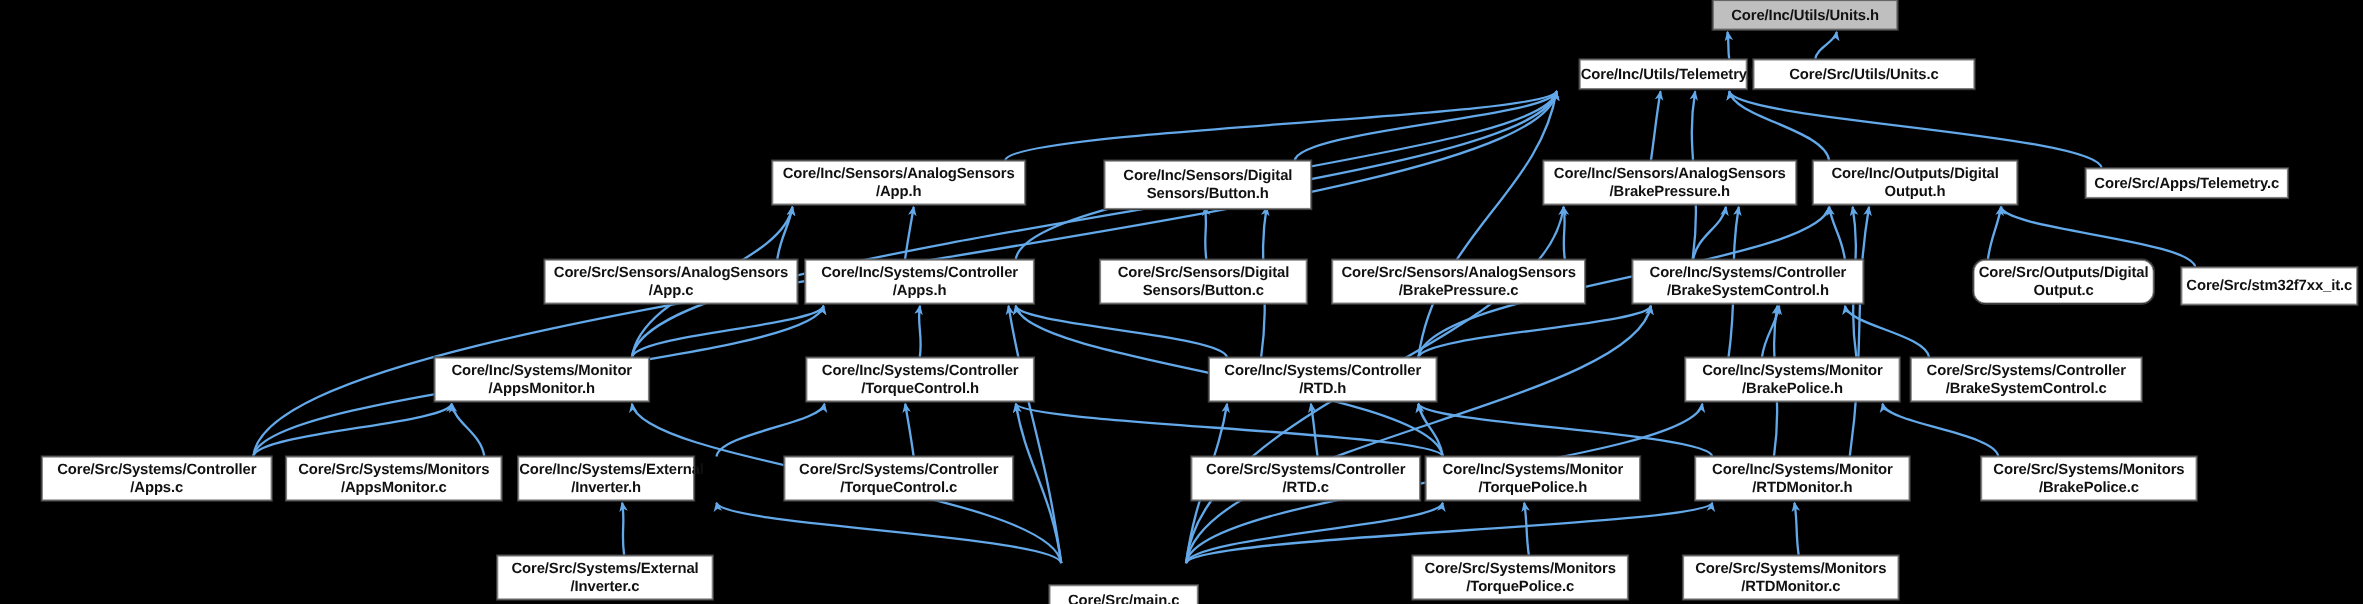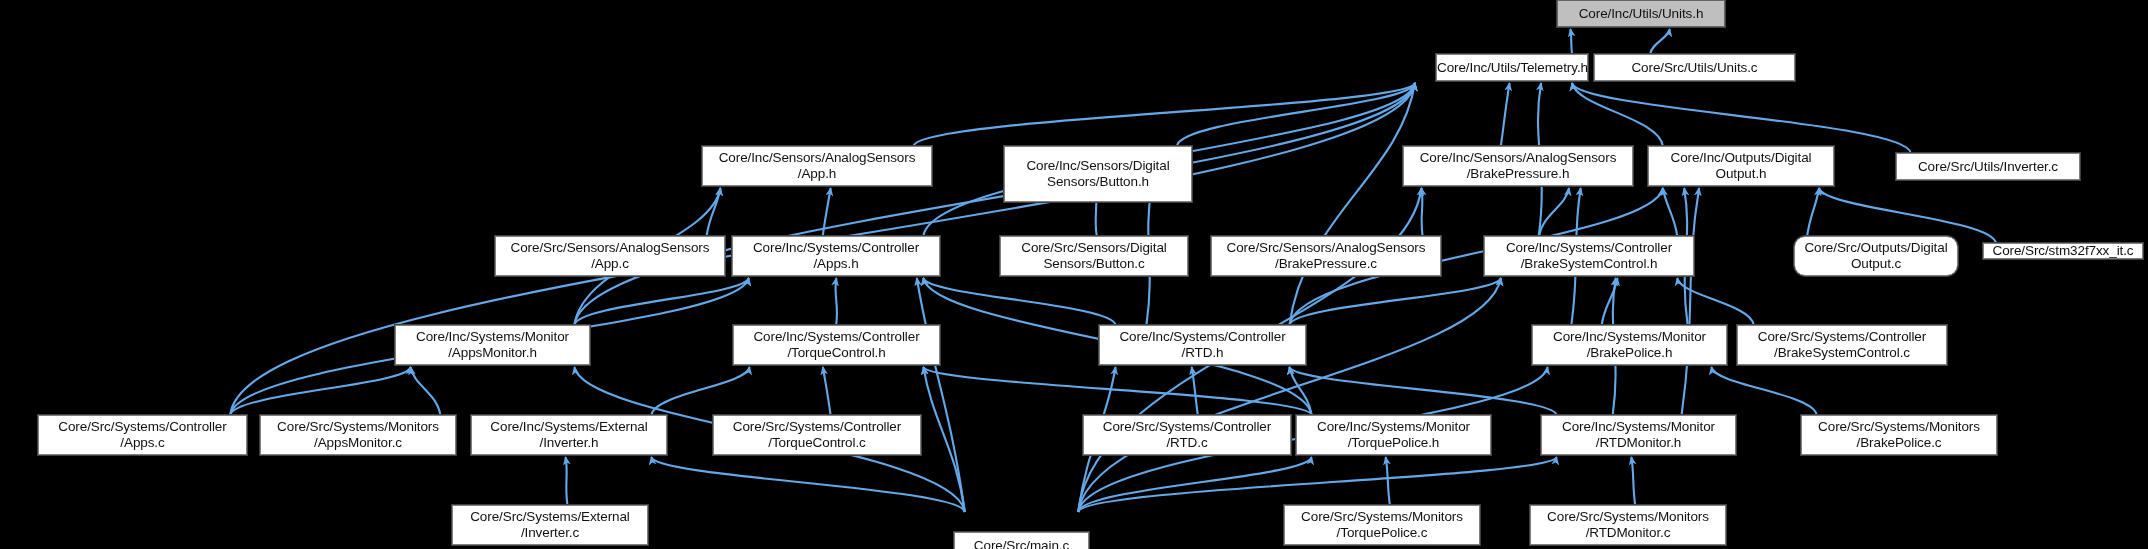--- a/index.html
+++ b/index.html
@@ -26,21 +26,21 @@
     align-items:center;
     justify-content:center;
     white-space:pre-line;
     letter-spacing:-0.1px;
     z-index:5;
   }
   .node.root{
     background:#bfbfbf;
     border:1px solid #666666;
   }
-  .node .lbl{display:block;width:100%;padding:0 4px;}
+  .node .lbl{display:block;width:100%;padding:0 4px;font-weight:bold;}
 </style>
 </head>
 <body>
 
 <div id="stage">
   <svg id="edges" xmlns="http://www.w3.org/2000/svg">
     <defs>
       <marker id="arw" markerWidth="9" markerHeight="9" refX="8" refY="4.5" orient="auto" markerUnits="userSpaceOnUse">
         <path d="M0,0.6 L9,4.5 L0,8.4 L2.4,4.5 Z" fill="#63a8e8"></path>
       </marker>
@@ -104,55 +104,55 @@
         <path d="M567.4265734265734,505 C564.4265734265734,483.4 568.5734265734266,475.24 565.5734265734266,457" fill="none" stroke="#63a8e8" stroke-width="2.1" marker-end="url(#arw)"></path>
         <path d="M964.8,512 C961.3625,487.25 654.7574999999999,477.9 651.3199999999999,457" fill="none" stroke="#63a8e8" stroke-width="2.1" marker-end="url(#arw)"></path>
       </g>
   </svg>
   <div id="node-layer">
       <div class="node root" style="left: 1557px; top: 0px; width: 168px; height: 27px;"><span class="lbl">Core/Inc/Utils/Units.h</span></div>
       <div class="node" style="left: 1436px; top: 54px; width: 152px; height: 27px;"><span class="lbl">Core/Inc/Utils/Telemetry.h</span></div>
       <div class="node" style="left: 1594px; top: 54px; width: 201px; height: 27px;"><span class="lbl">Core/Src/Utils/Units.c</span></div>
       <div class="node" style="left: 702px; top: 146px; width: 230px; height: 40px;"><span class="lbl">Core/Inc/Sensors/AnalogSensors
 /App.h</span></div>
-      <div class="node" style="left: 1004px; top: 146px; width: 188px; height: 56px;"><span class="lbl">Core/Inc/Sensors/Digital
+      <div class="node" style="left: 1004px; top: 146px; width: 188px; height: 44px;"><span class="lbl">Core/Inc/Sensors/Digital
 Sensors/Button.h</span></div>
       <div class="node" style="left: 1403px; top: 146px; width: 230px; height: 40px;"><span class="lbl">Core/Inc/Sensors/AnalogSensors
 /BrakePressure.h</span></div>
       <div class="node" style="left: 1648px; top: 146px; width: 186px; height: 40px;"><span class="lbl">Core/Inc/Outputs/Digital
 Output.h</span></div>
-      <div class="node" style="left: 1896px; top: 153px; width: 184px; height: 27px;"><span class="lbl">Core/Src/Utils/Inverter.c</span></div>
+      <div class="node" style="left: 1896px; top: 153px; width: 184px; height: 27px;"><span class="lbl">Core/Src/Apps/Telemetry.c</span></div>
       <div class="node" style="left: 495px; top: 236px; width: 230px; height: 40px;"><span class="lbl">Core/Src/Sensors/AnalogSensors
 /App.c</span></div>
       <div class="node" style="left: 732px; top: 236px; width: 208px; height: 40px;"><span class="lbl">Core/Inc/Systems/Controller
 /Apps.h</span></div>
       <div class="node" style="left: 1000px; top: 236px; width: 188px; height: 40px;"><span class="lbl">Core/Src/Sensors/Digital
 Sensors/Button.c</span></div>
       <div class="node" style="left: 1211px; top: 236px; width: 230px; height: 40px;"><span class="lbl">Core/Src/Sensors/AnalogSensors
 /BrakePressure.c</span></div>
       <div class="node" style="left: 1484px; top: 236px; width: 210px; height: 40px;"><span class="lbl">Core/Inc/Systems/Controller
 /BrakeSystemControl.h</span></div>
       <div class="node" style="left: 1794px; top: 236px; width: 164px; height: 40px; border-radius: 11px;"><span class="lbl">Core/Src/Outputs/Digital
 Output.c</span></div>
-      <div class="node" style="left: 1983px; top: 243px; width: 160px; height: 16px;"><span class="lbl">Core/Src/stm32f7xx_it.c</span></div>
+      <div class="node" style="left: 1983px; top: 243px; width: 160px; height: 34px;"><span class="lbl">Core/Src/stm32f7xx_it.c</span></div>
       <div class="node" style="left: 395px; top: 325px; width: 195px; height: 40px;"><span class="lbl">Core/Inc/Systems/Monitor
 /AppsMonitor.h</span></div>
       <div class="node" style="left: 733px; top: 325px; width: 207px; height: 40px;"><span class="lbl">Core/Inc/Systems/Controller
 /TorqueControl.h</span></div>
       <div class="node" style="left: 1099px; top: 325px; width: 207px; height: 40px;"><span class="lbl">Core/Inc/Systems/Controller
 /RTD.h</span></div>
       <div class="node" style="left: 1532px; top: 325px; width: 195px; height: 40px;"><span class="lbl">Core/Inc/Systems/Monitor
 /BrakePolice.h</span></div>
       <div class="node" style="left: 1737px; top: 325px; width: 210px; height: 40px;"><span class="lbl">Core/Src/Systems/Controller
 /BrakeSystemControl.c</span></div>
       <div class="node" style="left: 38px; top: 415px; width: 209px; height: 40px;"><span class="lbl">Core/Src/Systems/Controller
 /Apps.c</span></div>
       <div class="node" style="left: 260px; top: 415px; width: 196px; height: 40px;"><span class="lbl">Core/Src/Systems/Monitors
 /AppsMonitor.c</span></div>
-      <div class="node" style="left: 471px; top: 415px; width: 196px; height: 40px;"><span class="lbl">Core/Inc/Systems/External
+      <div class="node" style="left: 471px; top: 415px; width: 160px; height: 40px;"><span class="lbl">Core/Inc/Systems/External
 /Inverter.h</span></div>
       <div class="node" style="left: 713px; top: 415px; width: 208px; height: 40px;"><span class="lbl">Core/Src/Systems/Controller
 /TorqueControl.c</span></div>
       <div class="node" style="left: 1083px; top: 415px; width: 208px; height: 40px;"><span class="lbl">Core/Src/Systems/Controller
 /RTD.c</span></div>
       <div class="node" style="left: 1296px; top: 415px; width: 195px; height: 40px;"><span class="lbl">Core/Inc/Systems/Monitor
 /TorquePolice.h</span></div>
       <div class="node" style="left: 1541px; top: 415px; width: 195px; height: 40px;"><span class="lbl">Core/Inc/Systems/Monitor
 /RTDMonitor.h</span></div>
       <div class="node" style="left: 1801px; top: 415px; width: 196px; height: 40px;"><span class="lbl">Core/Src/Systems/Monitors

